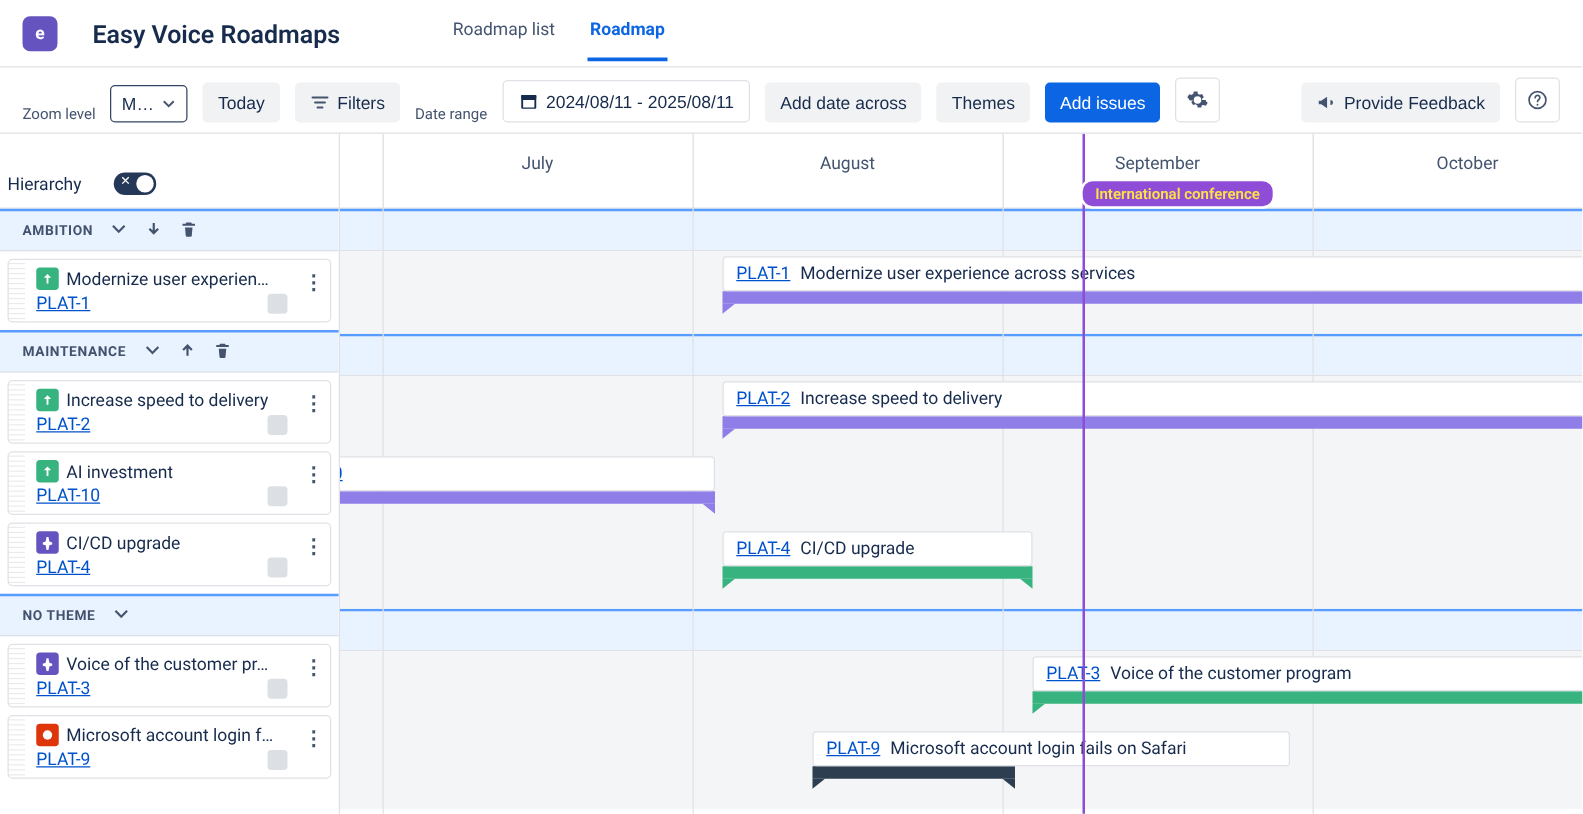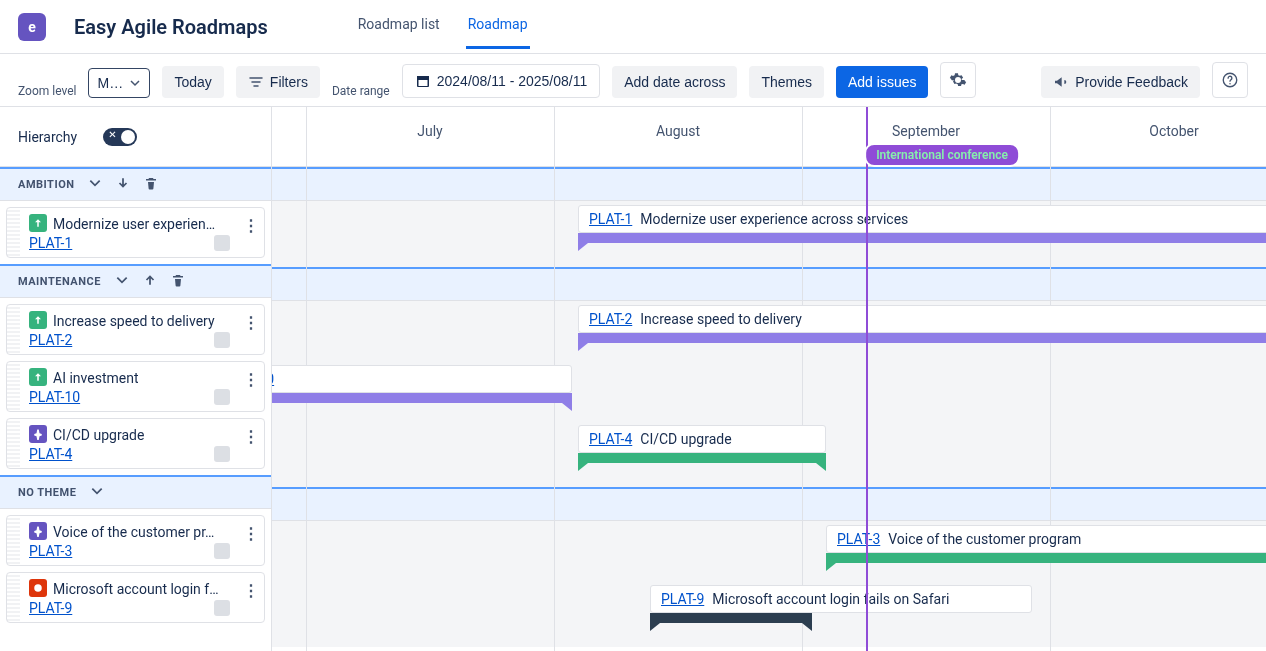--- a/index.html
+++ b/index.html
@@ -18,44 +18,44 @@
     font-family:-apple-system,BlinkMacSystemFont,"Segoe UI",Roboto,Helvetica,Arial,sans-serif;
   }
   *{box-sizing:border-box}
   body{margin:0;color:var(--text);font-size:14px;width:1266px;height:651px;overflow:hidden;background:#fff}
   
   .header{display:flex;align-items:center;gap:28px;padding:4px 18px;border-bottom:1px solid var(--line)}
   .logo{width:28px;height:28px;background:#6554C0;border-radius:6px;display:flex;align-items:center;justify-content:center;color:#fff;font-weight:700}
   .app-title{font-size:20px;font-weight:600}
   .tabs{display:flex;gap:24px;margin-left:60px}
   .tab{padding:12px 2px 14px;color:var(--muted);cursor:pointer}
-  .tab.active{color:#0C66E4;border-bottom:3px solid #0C66E4;font-weight:400}
+  .tab.active{color:#0C66E4;border-bottom:3px solid #0C66E4;font-weight:700}
   
   .toolbar{display:flex;align-items:flex-end;gap:12px;padding:8px 18px;border-bottom:1px solid var(--line)}
   .tlabel{font-size:12px;color:var(--muted);line-height:13px}
   .tlabel span{display:block}
   .btn{background:var(--grey-btn);border:none;border-radius:4px;padding:8px 12px;font-size:14px;color:var(--text);display:inline-flex;align-items:center;gap:6px;cursor:pointer}
   .btn.white{background:#fff;border:1px solid var(--line)}
   .btn.primary{background:var(--blue);color:#fff}
   .btn.select{background:#fff;border:1.5px solid #344563;padding:6px 8px;min-width:62px;justify-content:space-between}
   .sqbtn{width:36px;height:36px;border:1px solid var(--line);background:#fff;border-radius:4px;display:flex;align-items:center;justify-content:center;cursor:pointer}
   .spacer{flex:1}
   
   .board{display:flex;height:calc(651px - 44px - 53px)}
   .left{width:272px;flex:none;display:flex;flex-direction:column;border-right:1px solid var(--line);overflow:hidden}
   .right{flex:1;position:relative;overflow:hidden}
   
-  .hier{height:60px;display:flex;align-items:center;gap:26px;padding:10px 18px;border-bottom:1px solid var(--line)}
+  .hier{height:60px;display:flex;align-items:flex-end;gap:26px;padding:10px 6px;border-bottom:1px solid var(--line)}
   .toggle{width:34px;height:18px;border-radius:9px;background:#253858;position:relative;display:inline-block}
   .toggle::after{content:"";position:absolute;right:2px;top:2px;width:14px;height:14px;background:#fff;border-radius:50%}
   .toggle::before{content:"✕";position:absolute;left:5px;top:1px;color:#fff;font-size:10px}
   
   .months{height:60px;border-bottom:1px solid var(--line);display:flex;position:relative}
   .month{flex:none;height:60px;display:flex;align-items:flex-start;justify-content:center;padding-top:16px;color:var(--muted);font-size:14px;box-shadow:inset 1px 0 0 var(--line)}
-  .marker{position:absolute;bottom:-1px;transform:translateX(-50%);background:#8F4CD7;color:#86efac;font-size:12px;font-weight:600;padding:3px 10px;border-radius:10px;white-space:nowrap;border:2px solid #fff;z-index:5}
+  .marker{position:absolute;bottom:-1px;transform:translateX(-50%);background:#8F4CD7;color:#fde047;font-size:12px;font-weight:600;padding:3px 10px;border-radius:10px;white-space:nowrap;border:2px solid #fff;z-index:5}
   
   .swim{height:34px;background:var(--swim-bg);border-top:2px solid var(--swim-border);border-bottom:1px solid var(--line);display:flex;align-items:center;gap:14px;padding:0 18px;font-size:11px;font-weight:700;letter-spacing:.5px;color:#42526E;text-transform:uppercase}
   .swim .sicon{color:#44546F;cursor:pointer;font-size:13px;font-weight:400}
   .swim-r{height:34px;background:var(--swim-bg);border-top:2px solid var(--swim-border);border-bottom:1px solid var(--line)}
   
   .card{border:1px solid var(--line);border-radius:4px;margin:6px;background:#fff;display:flex}
   .grip{width:14px;background:repeating-linear-gradient(#B3BAC5 0 1px,transparent 1px 4px);background-size:4px 4px;background-position:center;opacity:.35;cursor:grab;border-right:1px solid #fff}
   .card-body{flex:1;padding:6px 8px;overflow:hidden}
   .card-top{display:flex;align-items:flex-end;gap:6px}
   .itype{width:18px;height:18px;border-radius:3px;display:flex;align-items:center;justify-content:center;flex:none}
@@ -83,21 +83,21 @@
   .prog.open::after{display:none}
   .rows-bg{position:absolute;inset:0;background:#F4F5F7;z-index:0}
 </style>
 </head>
 <body>
 
 <div class="header">
   <div class="logo">
       <span>e</span>
     </div>
-  <div class="app-title">Easy Agile Roadmaps</div>
+  <div class="app-title">Easy Voice Roadmaps</div>
   <div class="tabs">
     <div class="tab">Roadmap list</div>
     <div class="tab active">Roadmap</div>
   </div>
 </div>
 
 <div class="toolbar">
   <div class="tlabel">
       <span>Zoom level</span>
     </div>

